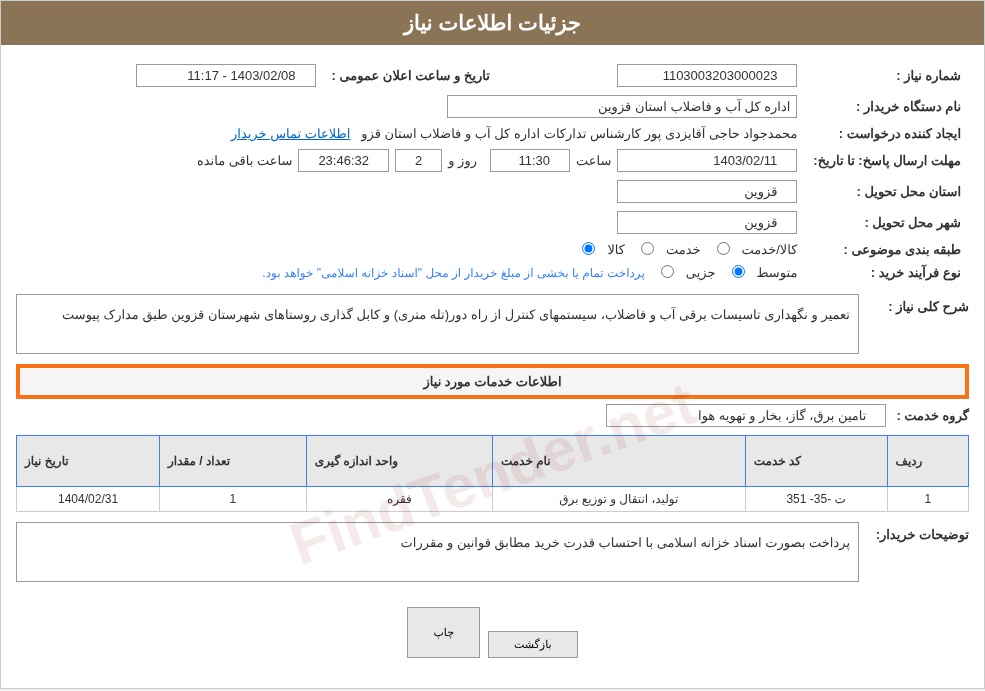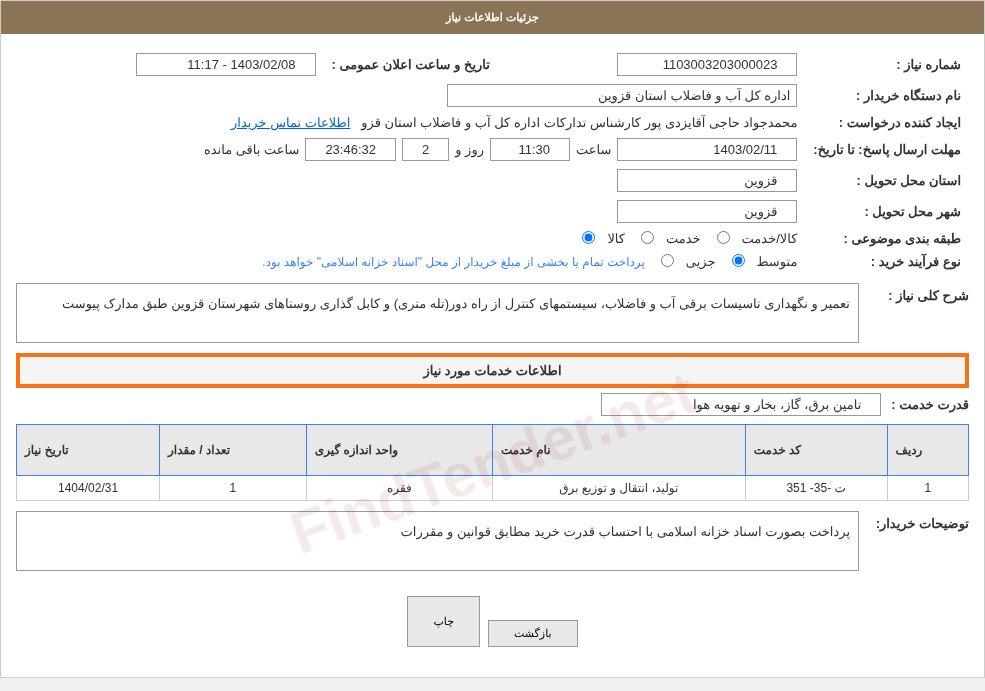--- a/index.html
+++ b/index.html
@@ -14,21 +14,21 @@
       max-width: 985px;
       margin: 0 auto;
       background: #fff;
       border: 1px solid #ccc;
     }
     .page-header {
       background: #8B7355;
       color: #fff;
       text-align: center;
       padding: 10px 0;
-      font-size: 11px;
+      font-size: 21px;
       font-weight: bold;
     }
     .content {
       padding: 15px;
     }
     .info-table {
       width: 100%;
       border-collapse: collapse;
       margin-bottom: 10px;
     }
@@ -220,21 +220,21 @@
           &nbsp;
           <span class="link-text">اطلاعات تماس خریدار</span>
         </td>
       </tr>
       <tr>
         <td class="label-cell">مهلت ارسال پاسخ: تا تاریخ:</td>
         <td class="value-cell" colspan="3">
           <div class="date-row">
             <span class="input-box">1403/02/11</span>
             <span>ساعت</span>
-            <span class="input-box" style="min-width:80px;">11:30</span>
+            <span class="input-box" style="min-width:80px;margin-left:7px;">11:30</span>
             <span>روز و</span>
             <span class="input-box" style="min-width:40px;">2</span>
             <span class="input-box" style="min-width:90px;">23:46:32</span>
             <span>ساعت باقی مانده</span>
           </div>
         </td>
       </tr>
       <tr>
         <td class="label-cell">استان محل تحویل :</td>
         <td class="value-cell" colspan="3">
@@ -290,21 +290,21 @@
     <div class="shrh-row">
       <div class="shrh-label">شرح کلی نیاز :</div>
       <div style="flex:1;">
         <div class="description-box">تعمیر و نگهداری تاسیسات برقی آب و فاضلاب، سیستمهای کنترل از راه دور(تله متری) و کابل گذاری روستاهای شهرستان قزوین طبق مدارک پیوست</div>
       </div>
     </div>
 
     <div class="section-title">اطلاعات خدمات مورد نیاز</div>
 
     <div class="group-header-row">
-      <span style="font-weight:bold;">قدرت خدمت :</span>
+      <span style="font-weight:bold;">گروه خدمت :</span>
       <span class="input-box" style="min-width:280px;">تامین برق، گاز، بخار و تهویه هوا</span>
     </div>
 
     <div class="watermark-area">
       <div class="watermark">FindTender.net</div>
       <table class="services-table">
         <thead>
           <tr>
             <th>ردیف</th>
             <th>کد خدمت</th>

